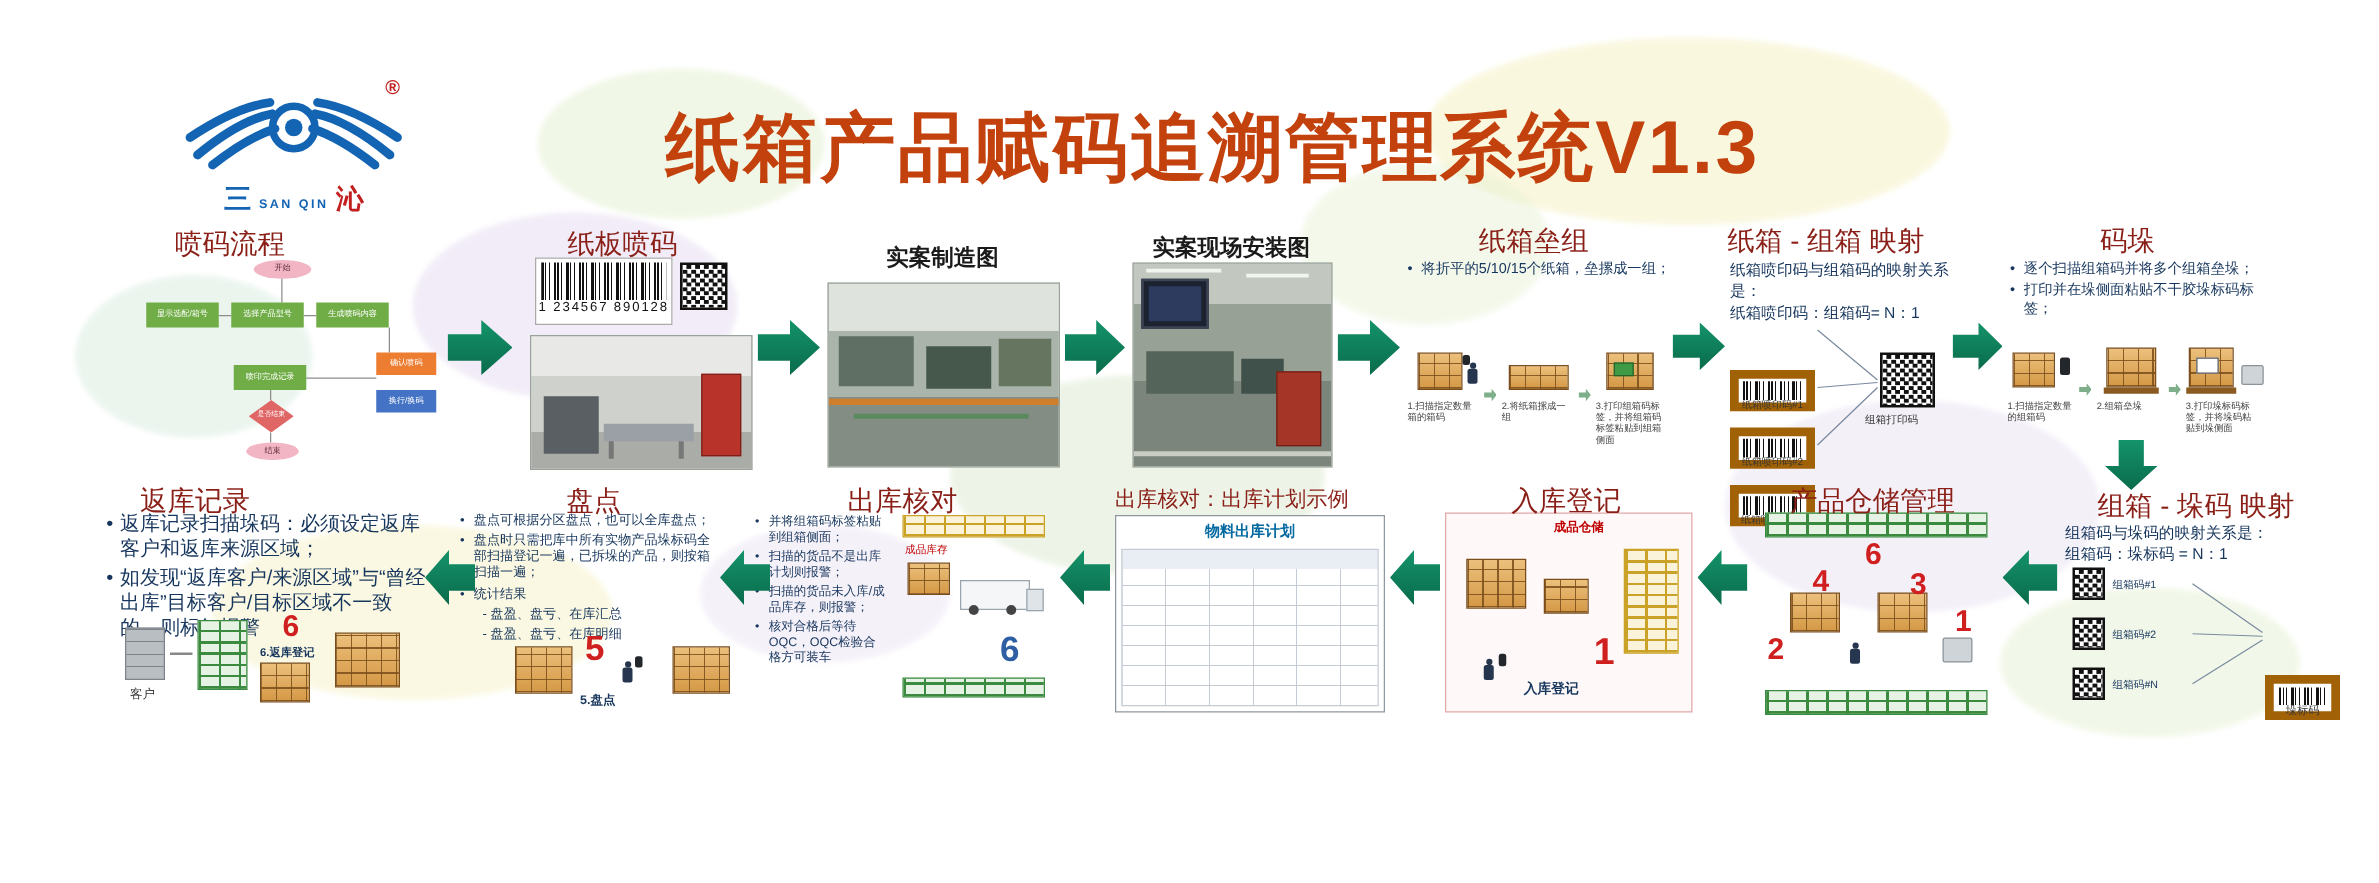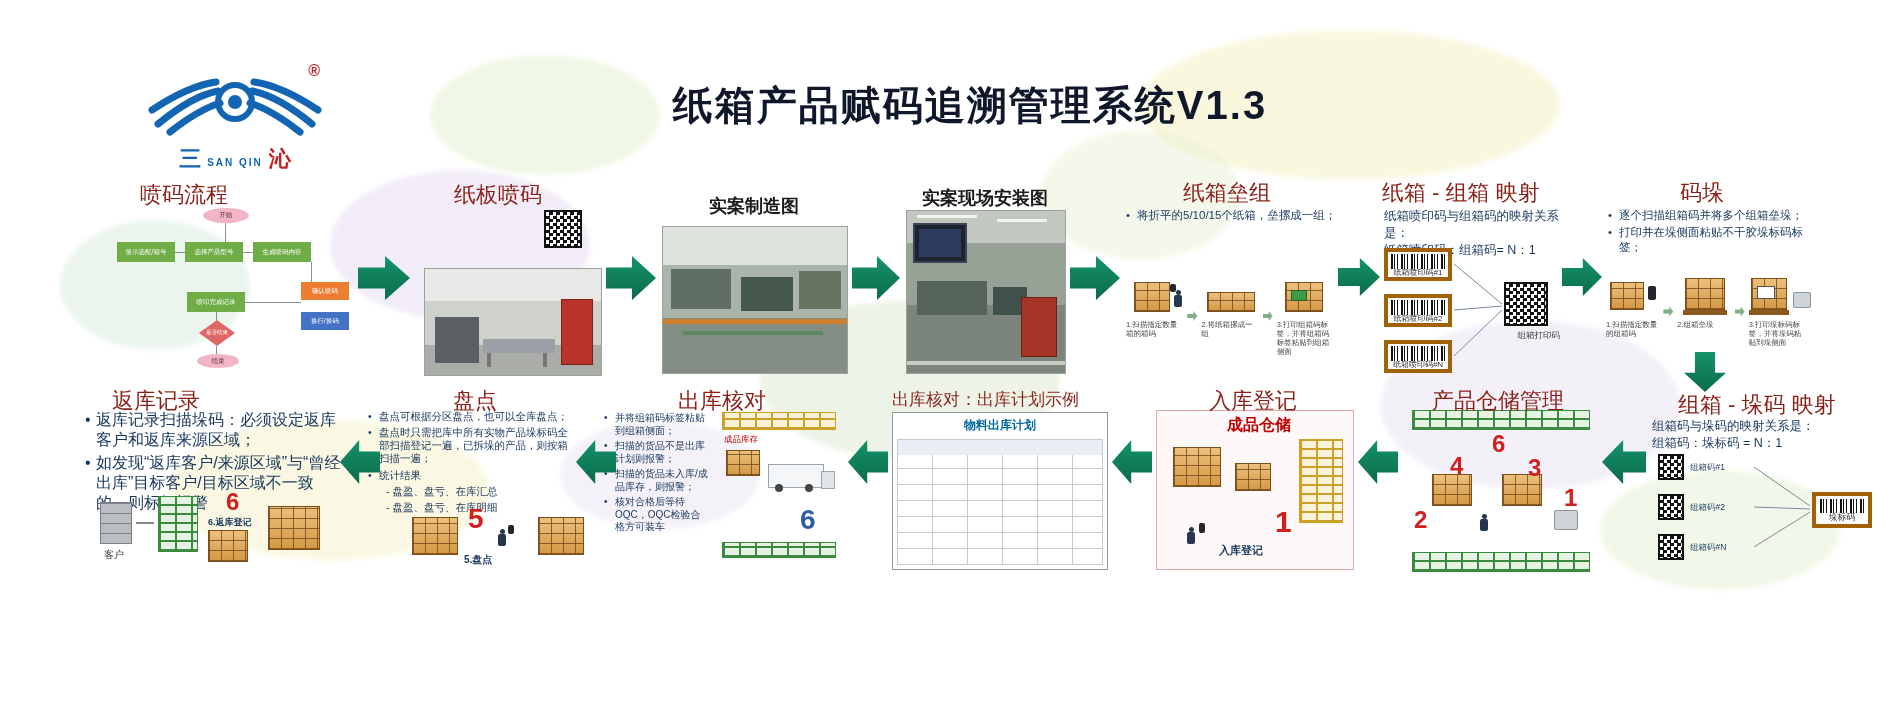--- a/index.html
+++ b/index.html
@@ -3,21 +3,21 @@
 <meta charset="utf-8">
 <style>
   html,body{margin:0;padding:0;background:#fff;}
   .canvas{position:relative;width:1903px;height:706px;background:#fff;overflow:hidden;
           font-family:"Liberation Sans","DejaVu Sans",sans-serif;}
   .abs{position:absolute;}
   
   .blob{position:absolute;border-radius:50%;filter:blur(2px);z-index:0;}
   
   .main-title{position:absolute;left:500px;top:78px;width:940px;text-align:center;
-              font-size:40px;font-weight:800;color:#0f172a;letter-spacing:2px;z-index:3;white-space:nowrap;}
+              font-size:60px;font-weight:800;color:#c2410c;letter-spacing:2px;z-index:3;white-space:nowrap;}
   .company{position:absolute;left:733px;top:572px;width:500px;text-align:center;
            font-size:36px;font-weight:800;color:#00a34e;z-index:3;white-space:nowrap;}
   .sec-title{position:absolute;color:#8a1f17;font-weight:normal;font-size:22px;z-index:3;white-space:nowrap;}
   .photo-cap{position:absolute;color:#1a1a1a;font-weight:bold;font-size:18px;z-index:3;white-space:nowrap;}
   
   .ar{position:absolute;z-index:2;background:linear-gradient(180deg,#14936a,#0a6b4b);}
   .ar-r{clip-path:polygon(0 26%,52% 26%,52% 0,100% 50%,52% 100%,52% 74%,0 74%);}
   .ar-l{clip-path:polygon(100% 26%,48% 26%,48% 0,0 50%,48% 100%,48% 74%,100% 74%);}
   .ar-d{clip-path:polygon(26% 0,26% 52%,0 52%,50% 100%,100% 52%,74% 52%,74% 0);}
   .mini-ar{width:10px;height:10px;background:#7fae8a;clip-path:polygon(0 30%,60% 30%,60% 0,100% 50%,60% 100%,60% 70%,0 70%);flex:none;align-self:center;}
@@ -25,21 +25,21 @@
   .bul{position:absolute;margin:0;padding:0;list-style:none;color:#17365d;z-index:2;}
   .bul li{position:relative;padding-left:11px;margin-bottom:3px;line-height:1.25;}
   .bul li::before{content:"•";position:absolute;left:0;top:0;}
   .bul li.sub{padding-left:18px;}
   .bul li.sub::before{content:"";}
   
   .photo{position:absolute;border:1px solid #9aa39a;overflow:hidden;z-index:2;background:#cfd3cd;}
   
   .bc{background:repeating-linear-gradient(90deg,#111 0 2px,#fff 2px 3px,#111 3px 4px,#fff 4px 6px,#111 6px 7px,#fff 7px 10px);}
   .qr{background-color:#fff;background-image:repeating-conic-gradient(#111 0% 25%,#fff 0% 50%);background-size:7px 7px;border:2px solid #111;box-sizing:border-box;}
-  .bclabel{position:absolute;background:#fff;border:4px solid #a16207;box-sizing:border-box;}
+  .bclabel{position:absolute;background:#fff;border:7px solid #a16207;box-sizing:border-box;margin-top:48px;}
   .bclabel .txt{font-size:8px;color:#333;text-align:center;line-height:1.1;}
   
   .stack{position:absolute;border:1px solid #7a4d1a;box-sizing:border-box;background-image:
      repeating-linear-gradient(90deg,rgba(122,77,26,.85) 0 1px,transparent 1px 12px),
      repeating-linear-gradient(0deg,rgba(122,77,26,.85) 0 1px,transparent 1px 10px),
      linear-gradient(180deg,#ecc07c,#d49845);}
   .rack{position:absolute;border:1px solid #3a8a3f;box-sizing:border-box;background-color:#e6f2e4;background-image:
      repeating-linear-gradient(90deg,#3a8a3f 0 2px,transparent 2px 16px),
      repeating-linear-gradient(0deg,#3a8a3f 0 2px,transparent 2px 9px);}
   .rack.yel{border-color:#c9a227;background-color:#faf3da;background-image:
@@ -146,20 +146,24 @@
     <div class="ln" style="left:130px;top:44px;width:10px;height:1px"></div>
     <div class="ln" style="left:198px;top:54px;width:1px;height:20px"></div>
     <div class="ln" style="left:132px;top:94px;width:56px;height:1px"></div>
     <div class="ln" style="left:103px;top:104px;width:1px;height:8px"></div>
     <div class="ln" style="left:103px;top:138px;width:1px;height:8px"></div>
   </div>
 
   <div class="ar ar-r" style="left:358px;top:256px;width:52px;height:44px"></div>
 
   <div class="sec-title" style="left:454px;top:180px">纸板喷码</div>
+  <div class="abs" style="left:428px;top:206px;width:108px;height:52px;background:#fff;border:1px solid #aaa;z-index:2">
+    <div class="bc" style="margin:3px 4px 0;height:30px"></div>
+    <div style="font-size:10.5px;letter-spacing:1.5px;text-align:center;color:#111">1 234567 890128</div>
+  </div>
   <div class="qr abs" style="left:544px;top:210px;width:38px;height:38px;z-index:2"></div>
   <div class="photo" style="left:424px;top:268px;width:176px;height:106px">
     <div class="abs" style="inset:0;background:linear-gradient(180deg,#e8e8e6 0 30%,#cfd1cd 30% 72%,#a9aca7 72% 100%)"></div>
     <div class="abs" style="left:10px;bottom:12px;width:44px;height:46px;background:#5a5f63"></div>
     <div class="abs" style="left:58px;bottom:22px;width:72px;height:14px;background:#9aa0a5"></div>
     <div class="abs" style="left:62px;bottom:8px;width:4px;height:14px;background:#777"></div>
     <div class="abs" style="left:118px;bottom:8px;width:4px;height:14px;background:#777"></div>
     <div class="abs" style="right:8px;bottom:10px;width:30px;height:64px;background:#b8342a;border:1px solid #7c1f18"></div>
   </div>
 
@@ -242,21 +246,21 @@
     </div>
     <div class="bclabel" style="left:0;top:46px;width:68px;height:33px">
       <div class="bc" style="margin:2px 3px 0;height:15px"></div>
       <div class="txt">纸箱喷印码#2</div>
     </div>
     <div class="bclabel" style="left:0;top:92px;width:68px;height:33px">
       <div class="bc" style="margin:2px 3px 0;height:15px"></div>
       <div class="txt">纸箱喷印码#N</div>
     </div>
     <div class="qr" style="position:absolute;left:120px;top:34px;width:44px;height:44px"></div>
-    <div style="position:absolute;left:108px;top:82px;width:68px;text-align:right;font-size:8.5px;color:#333">组箱打印码</div>
+    <div style="position:absolute;left:108px;top:82px;width:68px;text-align:left;font-size:8.5px;color:#333">组箱打印码</div>
   </div>
 
   <div class="ar ar-r" style="left:1562px;top:258px;width:40px;height:38px"></div>
 
   <div class="sec-title" style="left:1680px;top:178px">码垛</div>
   <ul class="bul" style="left:1608px;top:208px;width:196px;font-size:11.5px">
     <li>逐个扫描组箱码并将多个组箱垒垛；</li>
     <li>打印并在垛侧面粘贴不干胶垛标码标签；</li>
   </ul>
   <div class="steps" style="left:1606px;top:276px;width:196px">
@@ -326,21 +330,21 @@
     <div class="numred" style="left:46px;top:44px;font-size:24px">4</div>
     <div class="numred" style="left:124px;top:46px;font-size:24px">3</div>
     <div class="numred" style="left:10px;top:98px;font-size:24px">2</div>
     <div class="numred" style="left:160px;top:76px;font-size:24px">1</div>
   </div>
 
   <div class="ar ar-l" style="left:1358px;top:440px;width:40px;height:44px"></div>
 
   <div class="sec-title" style="left:1209px;top:386px">入库登记</div>
   <div class="frame" style="left:1156px;top:410px;width:198px;height:160px">
-    <div class="redlabel" style="left:70px;top:4px;font-size:16px">成品仓储</div>
+    <div class="redlabel" style="left:86px;top:4px;font-size:10px">成品仓储</div>
     <div class="stack" style="left:16px;top:36px;width:48px;height:40px"></div>
     <div class="stack" style="left:78px;top:52px;width:36px;height:28px"></div>
     <div class="rack yel" style="left:142px;top:28px;width:44px;height:84px"></div>
     <div class="person" style="left:30px;top:116px"></div>
     <div class="scanner" style="left:42px;top:112px;width:6px;height:10px"></div>
     <div class="navylabel" style="left:62px;top:132px;font-size:11px">入库登记</div>
     <div class="numred" style="left:118px;top:96px;font-size:30px">1</div>
   </div>
 
   <div class="ar ar-l" style="left:1112px;top:440px;width:40px;height:44px"></div>

